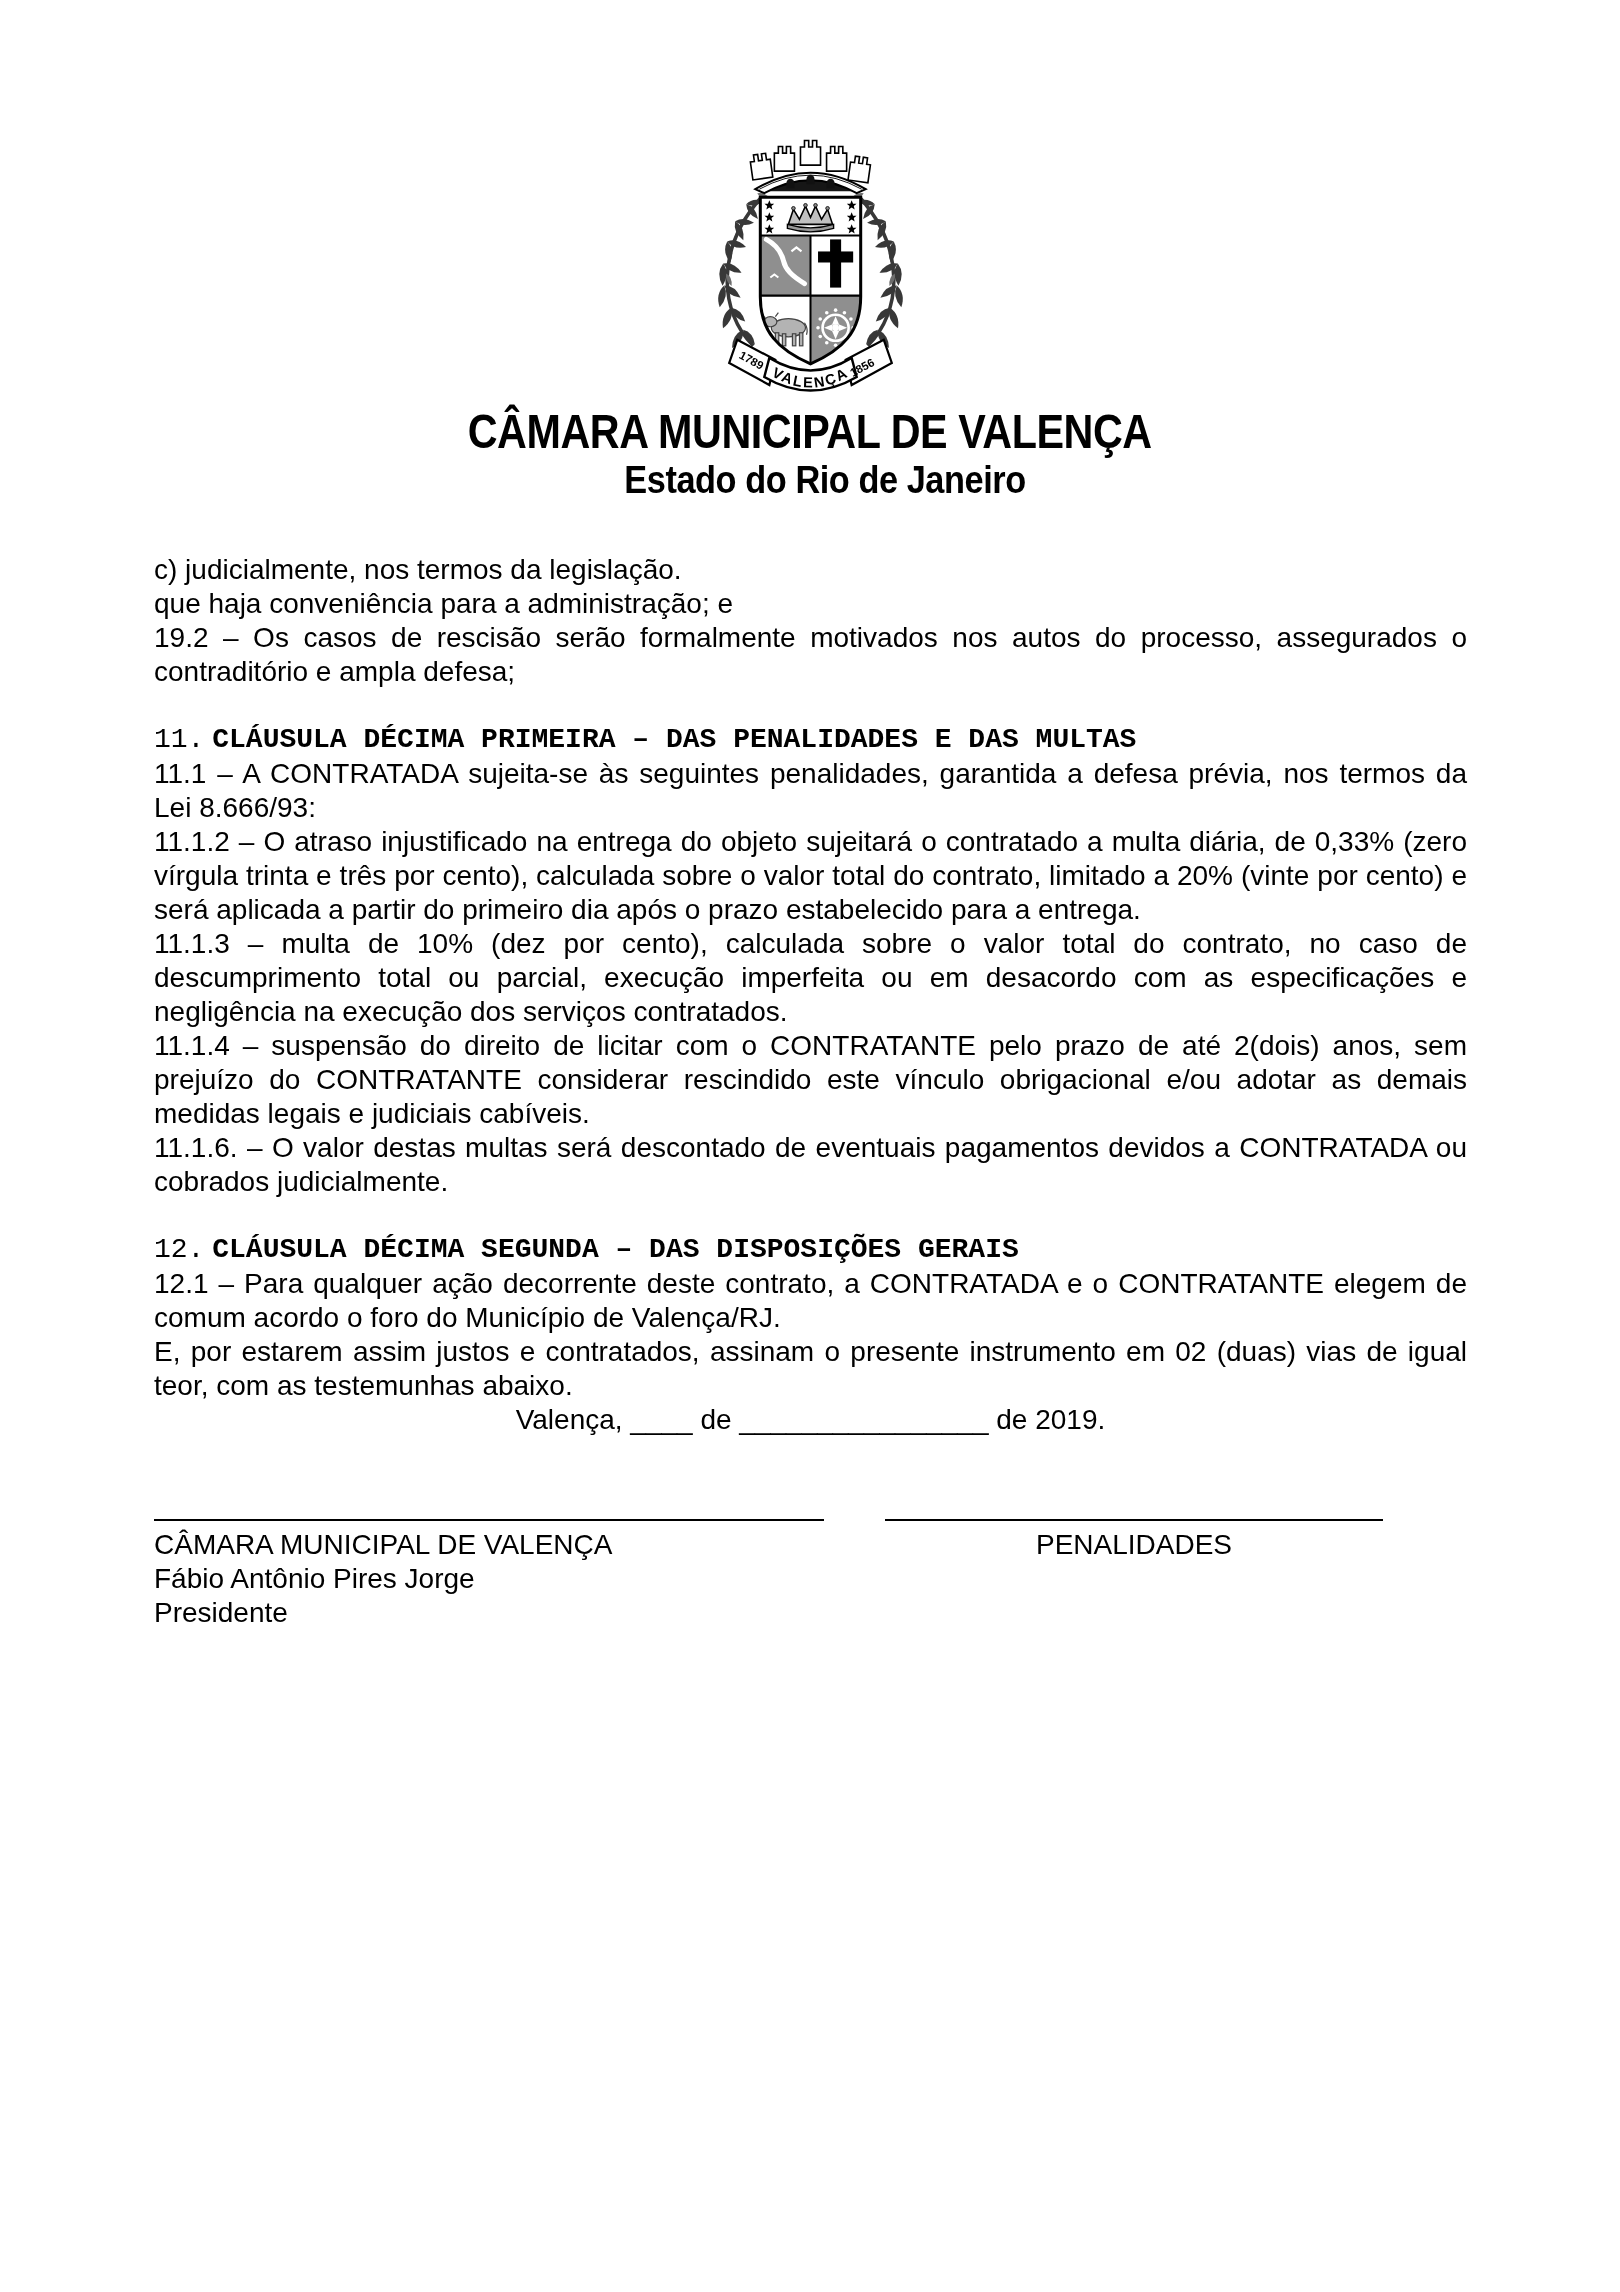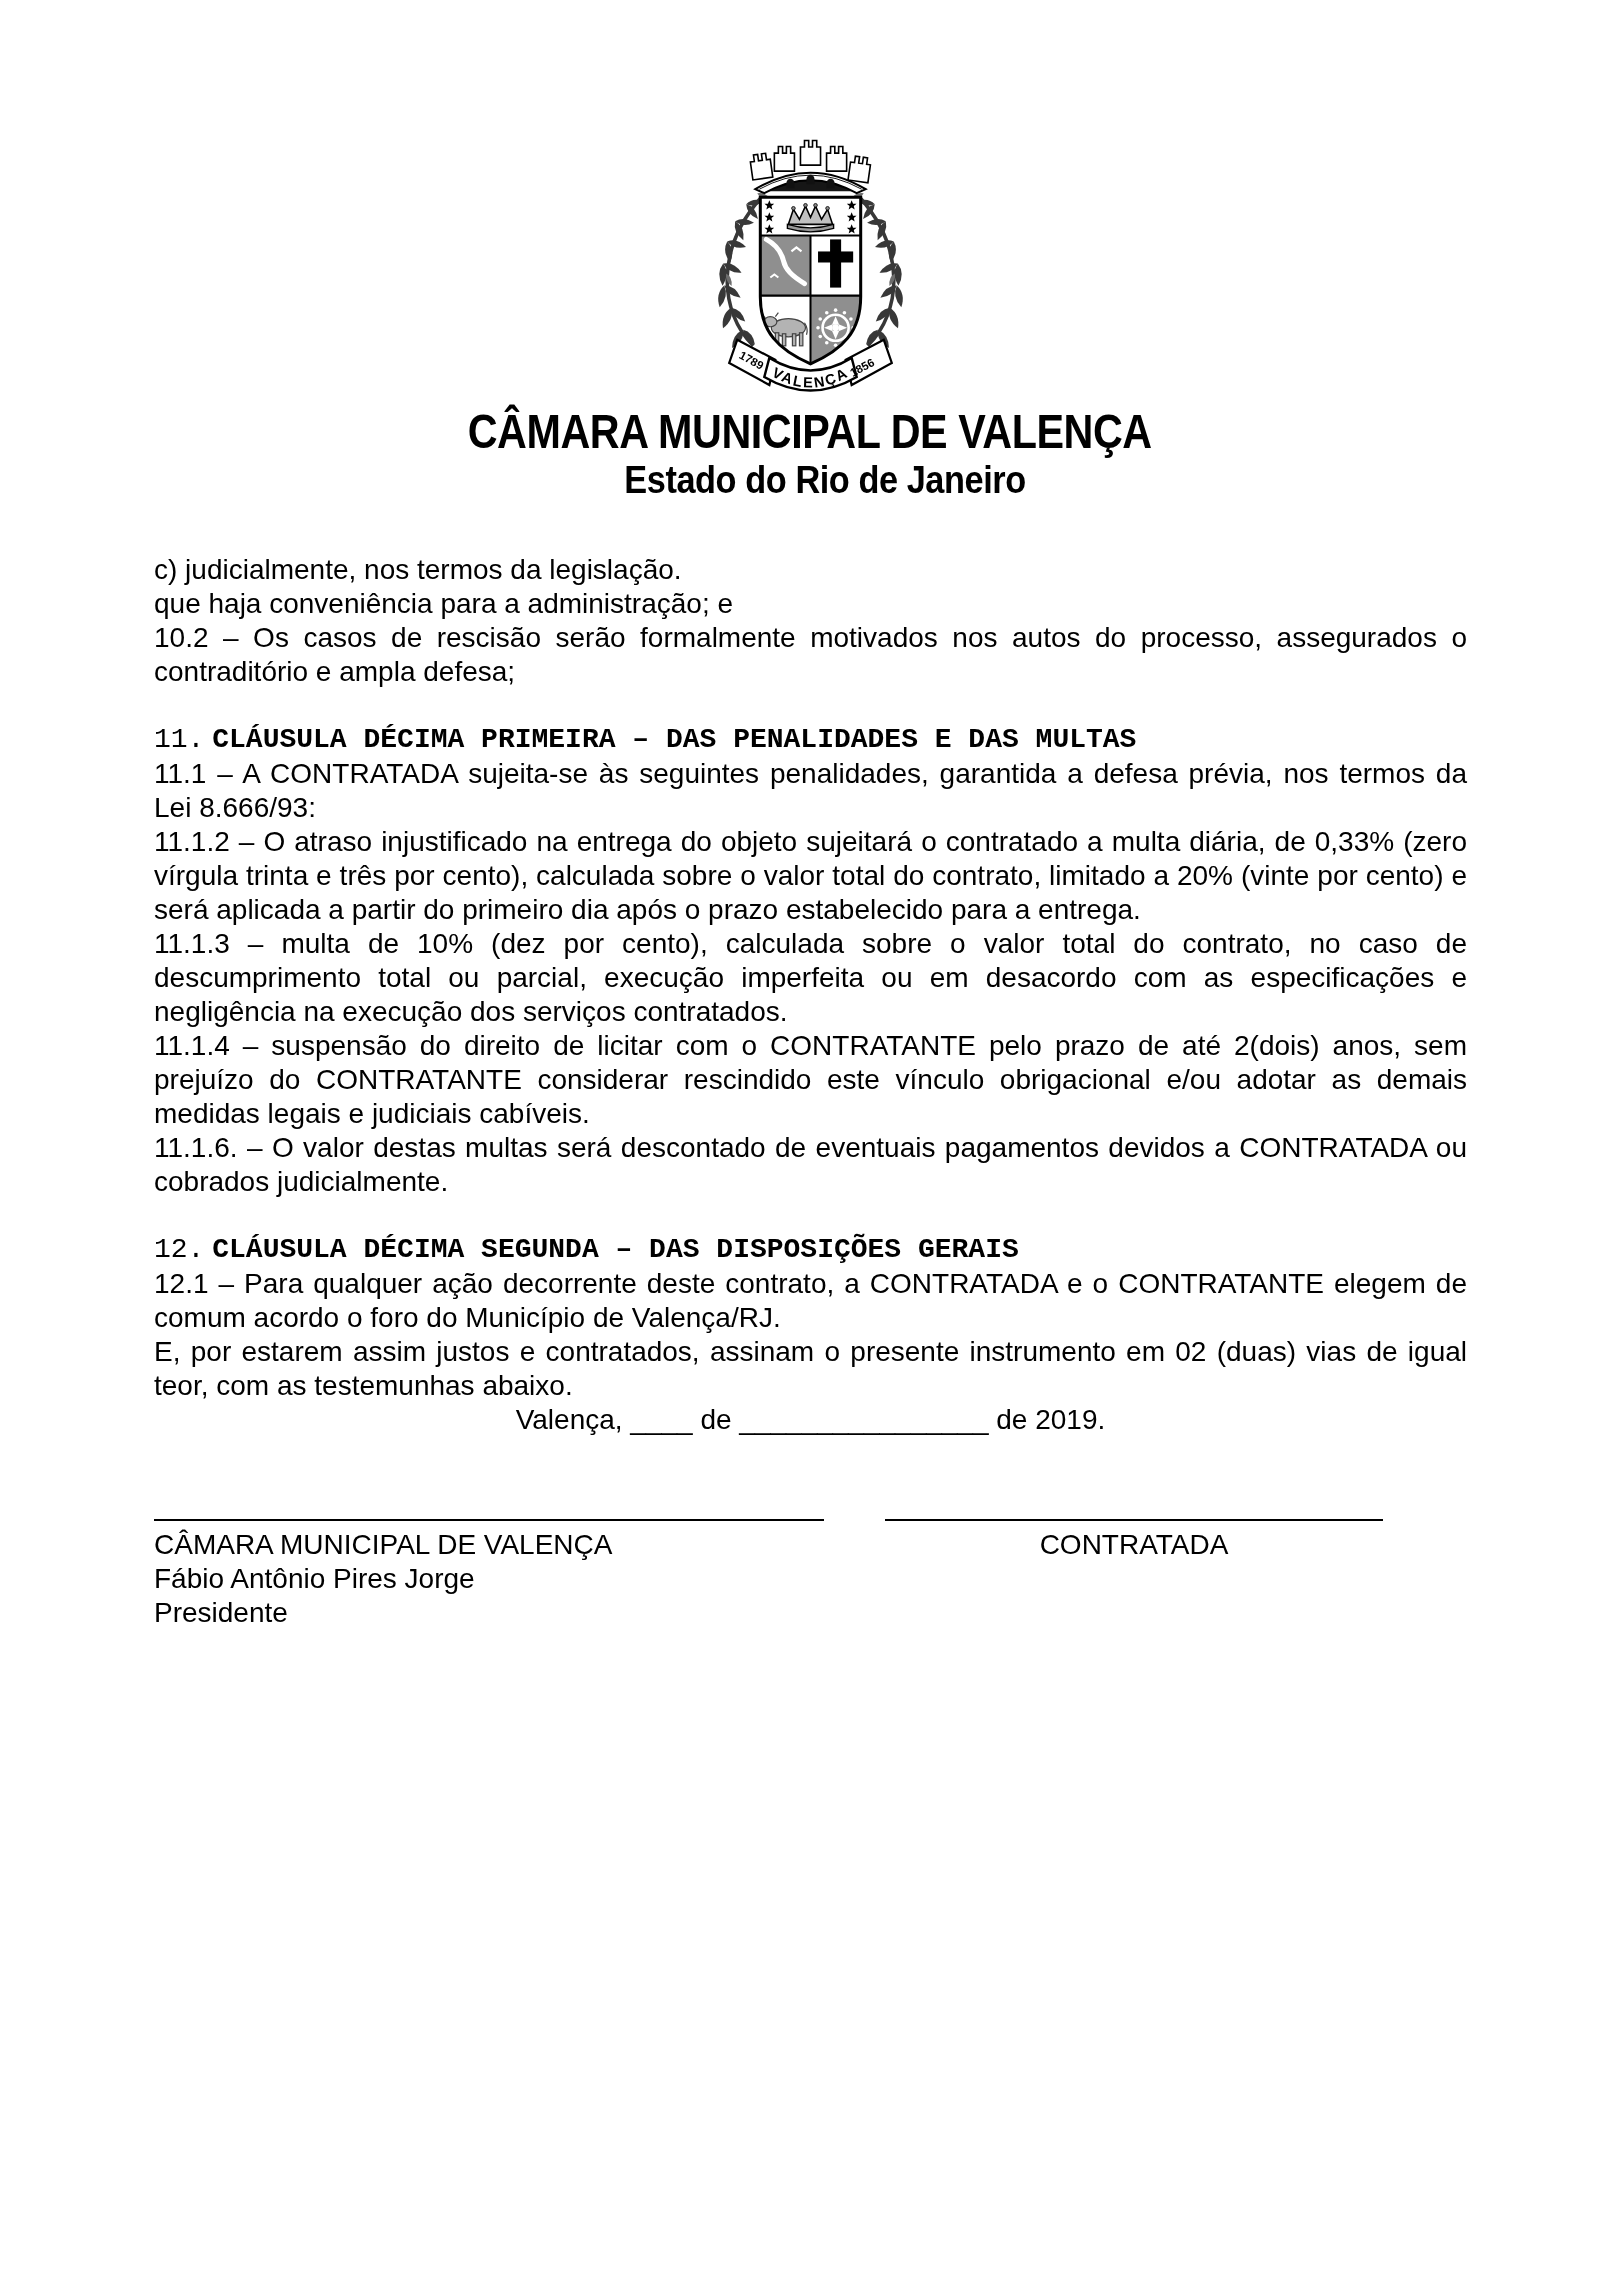--- a/index.html
+++ b/index.html
@@ -237,21 +237,21 @@
   <div class="org-title">
     <span>CÂMARA MUNICIPAL DE VALENÇA</span>
   </div>
   <div class="org-subtitle">
     <span>Estado do Rio de Janeiro</span>
   </div>
 
   <div class="content">
     <p>c) judicialmente, nos termos da legislação.</p>
     <p>que haja conveniência para a administração; e</p>
-    <p>10.2 – Os casos de rescisão serão formalmente motivados nos autos do processo, assegurados o contraditório e ampla defesa;</p>
+    <p>19.2 – Os casos de rescisão serão formalmente motivados nos autos do processo, assegurados o contraditório e ampla defesa;</p>
 
     <p class="clause-heading gap-before">
       <span class="clause-num">11.</span><span>CLÁUSULA DÉCIMA PRIMEIRA – DAS PENALIDADES E DAS MULTAS</span>
     </p>
     <p>11.1 – A CONTRATADA sujeita-se às seguintes penalidades, garantida a defesa prévia, nos termos da Lei 8.666/93:</p>
     <p>11.1.2 – O atraso injustificado na entrega do objeto sujeitará o contratado a multa diária, de 0,33% (zero vírgula trinta e três por cento), calculada sobre o valor total do contrato, limitado a 20% (vinte por cento) e será aplicada a partir do primeiro dia após o prazo estabelecido para a entrega.</p>
     <p>11.1.3 – multa de 10% (dez por cento), calculada sobre o valor total do contrato, no caso de descumprimento total ou parcial, execução imperfeita ou em desacordo com as especificações e negligência na execução dos serviços contratados.</p>
     <p>11.1.4 – suspensão do direito de licitar com o CONTRATANTE pelo prazo de até 2(dois) anos, sem prejuízo do CONTRATANTE considerar rescindido este vínculo obrigacional e/ou adotar as demais medidas legais e judiciais cabíveis.</p>
     <p>11.1.6. – O valor destas multas será descontado de eventuais pagamentos devidos a CONTRATADA ou cobrados judicialmente.</p>
 
@@ -266,18 +266,18 @@
 
   <div class="sig-row">
     <div class="sig-col-left">
       <div class="sig-rule"></div>
       <div class="sig-line">CÂMARA MUNICIPAL DE VALENÇA</div>
       <div class="sig-line">Fábio Antônio Pires Jorge</div>
       <div class="sig-line">Presidente</div>
     </div>
     <div class="sig-col-right">
       <div class="sig-rule"></div>
-      <div class="sig-line">CONTRATADA</div>
+      <div class="sig-line">PENALIDADES</div>
     </div>
   </div>
 
 </div>
 
 
 </body></html>

